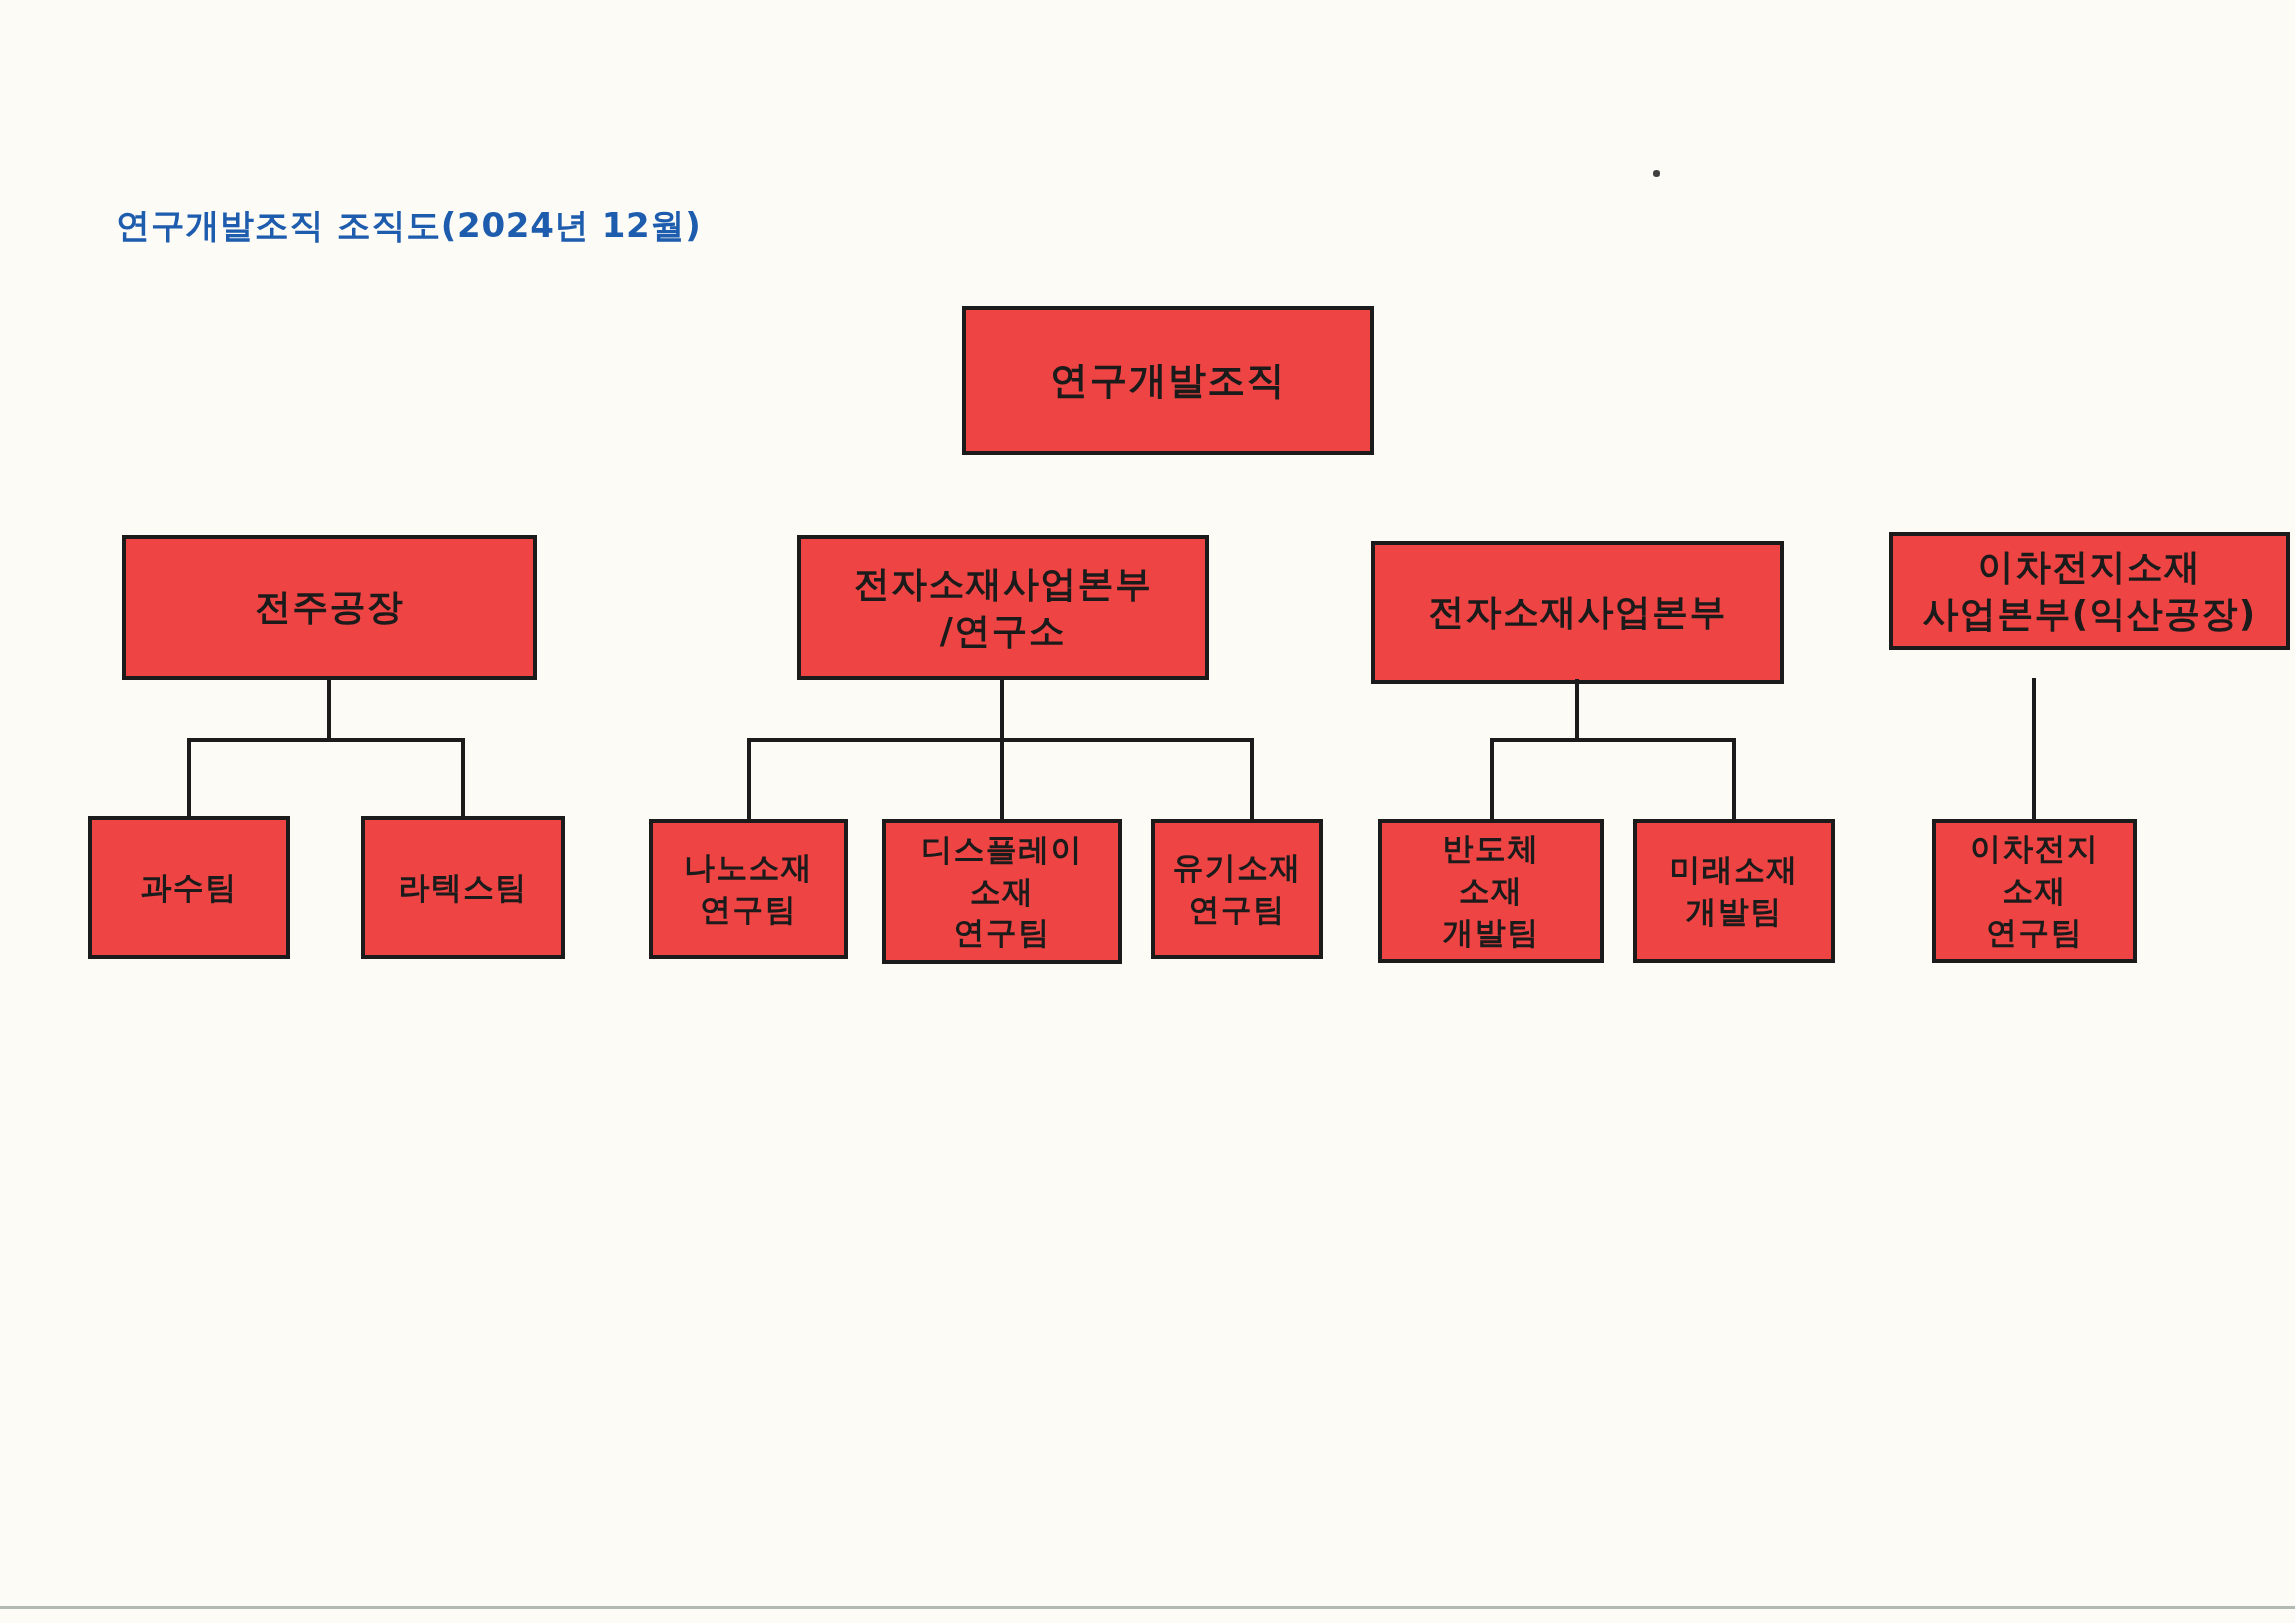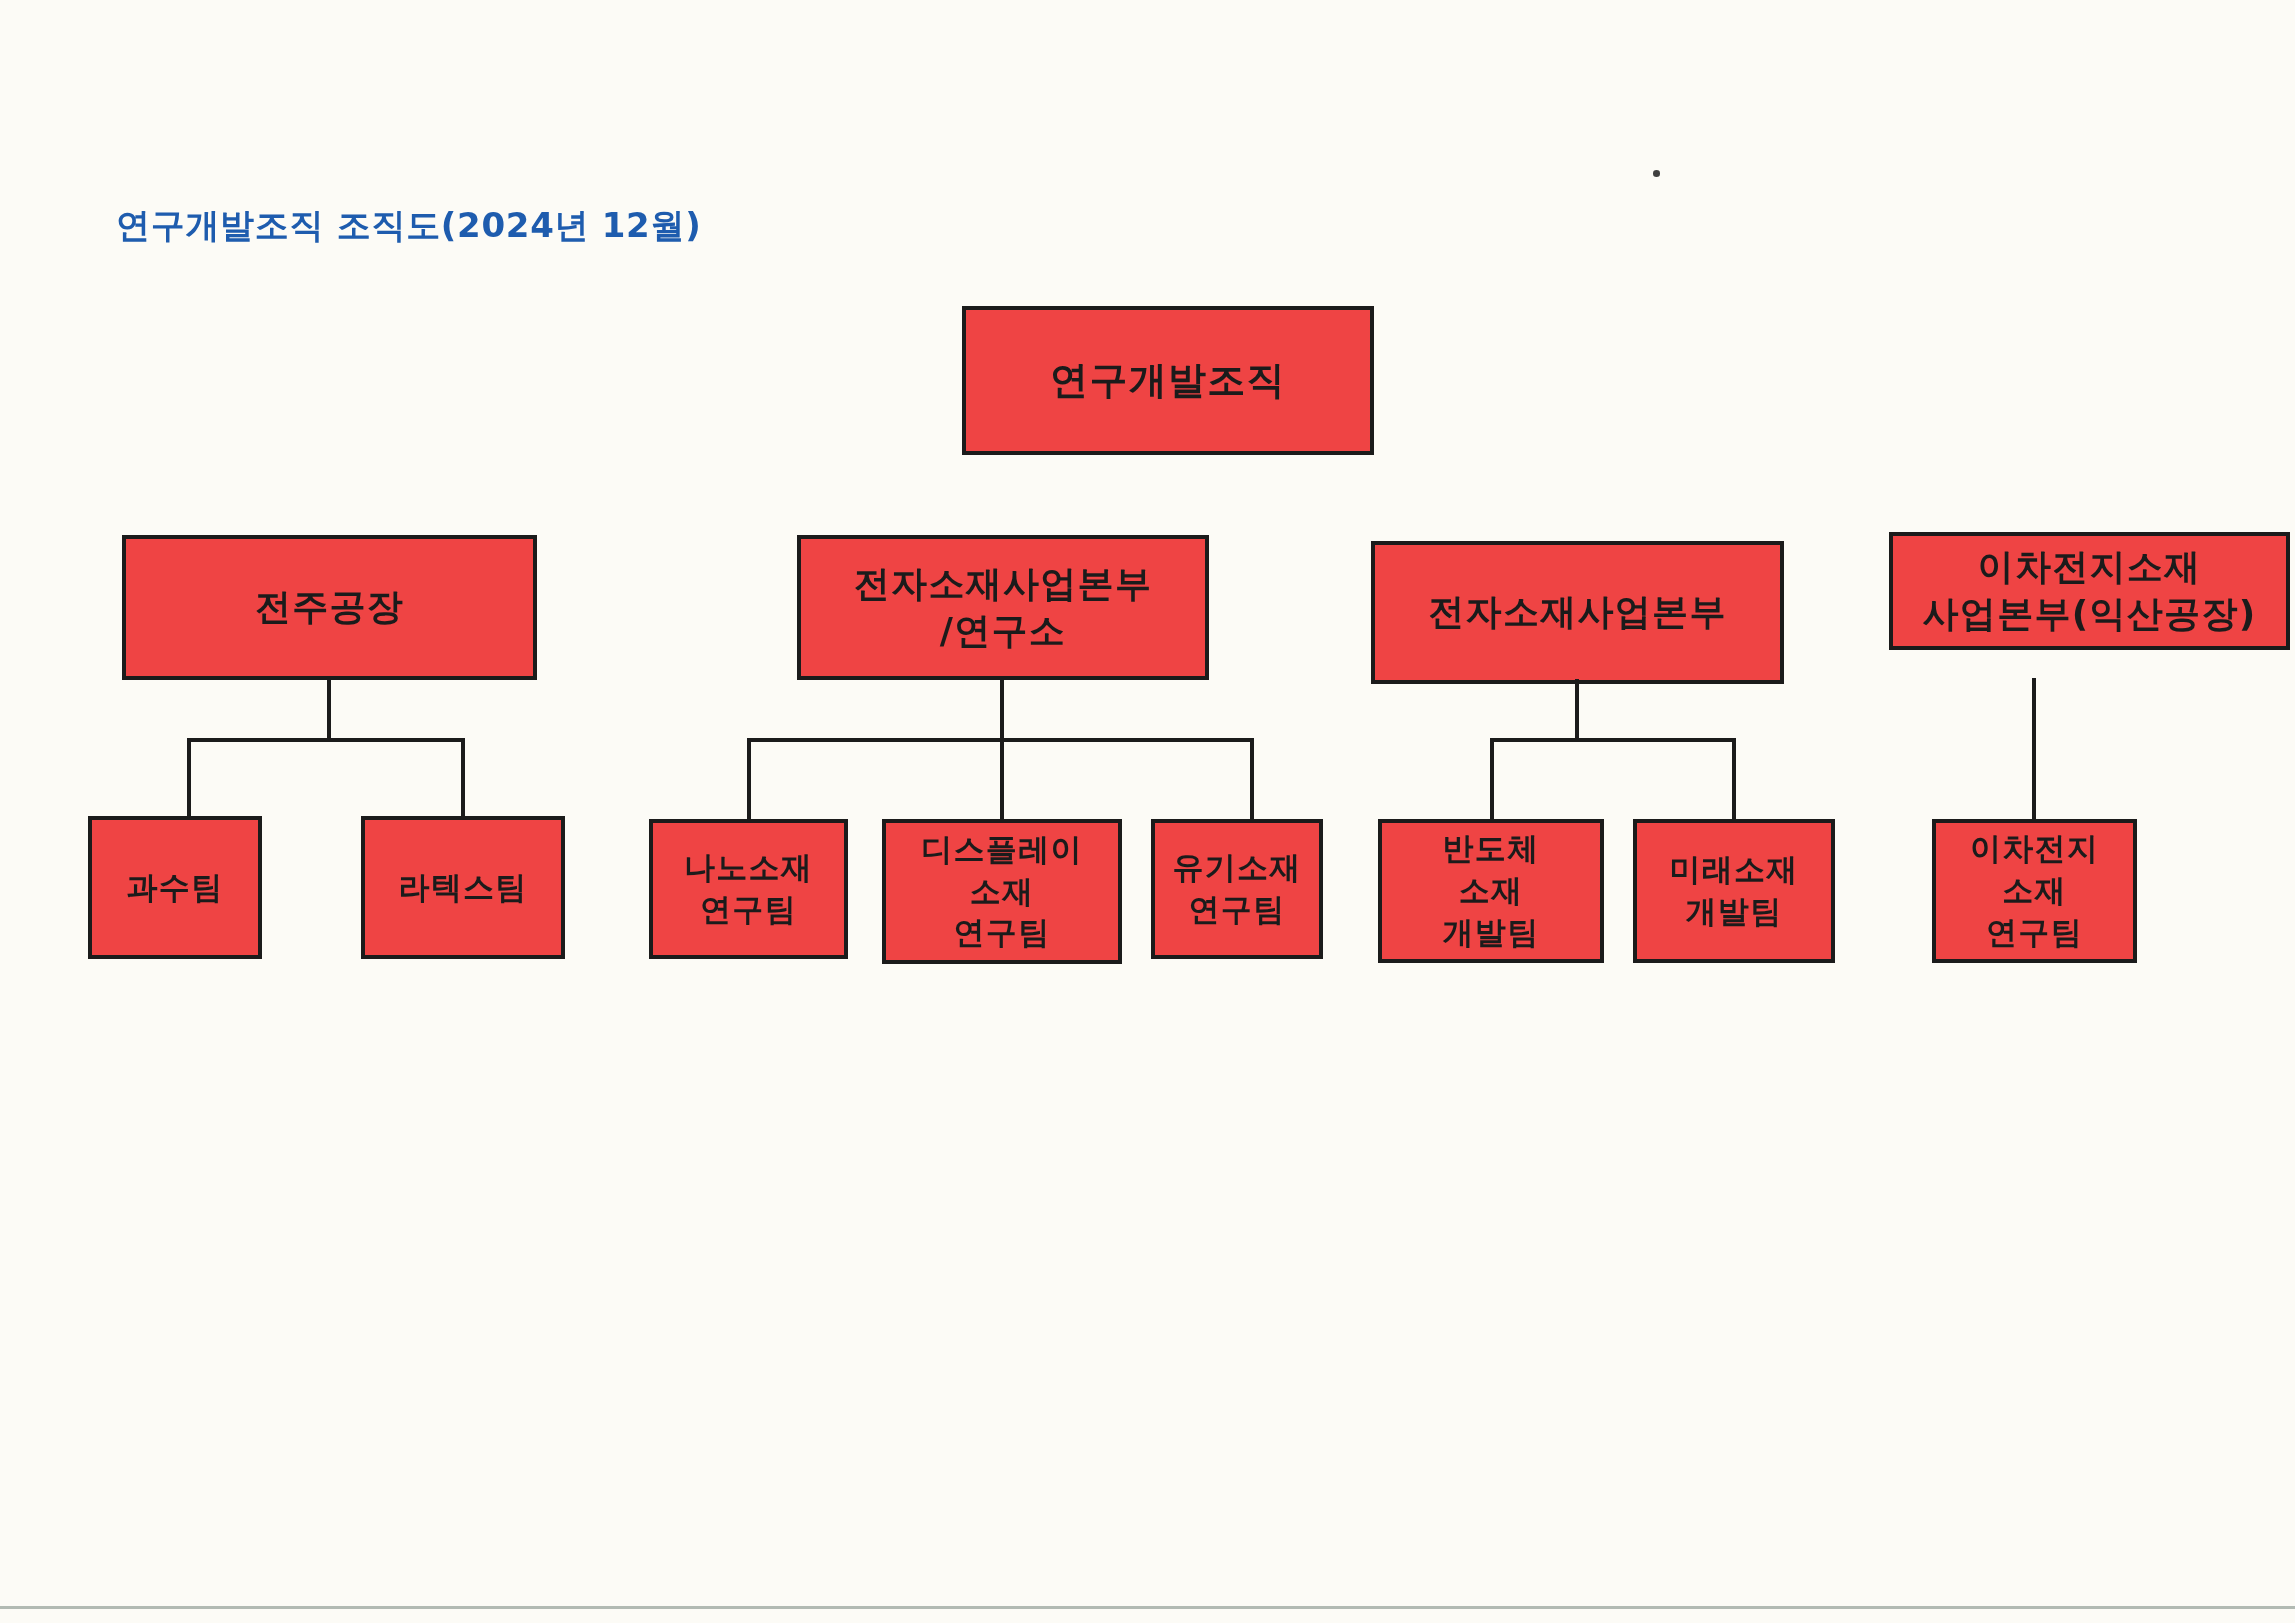--- a/index.html
+++ b/index.html
@@ -71,21 +71,21 @@
 
   <div class="box lv1" style="left:962px; top:306px; width:412px; height:149px;">연구개발조직</div>
 
   <div class="box lv2" style="left:122px; top:535px; width:415px; height:145px;">전주공장</div>
   <div class="box lv2" style="left:797px; top:535px; width:412px; height:145px;">전자소재사업본부
 /연구소</div>
   <div class="box lv2" style="left:1371px; top:541px; width:413px; height:143px;">전자소재사업본부</div>
   <div class="box lv2" style="left:1889px; top:532px; width:401px; height:118px;">이차전지소재
 사업본부(익산공장)</div>
 
-  <div class="box lv3" style="left:88px; top:816px; width:174px; height:143px;">과수팀</div>
+  <div class="box lv3" style="left:88px; top:816px; width:202px; height:143px;">과수팀</div>
   <div class="box lv3" style="left:361px; top:816px; width:204px; height:143px;">라텍스팀</div>
   <div class="box lv3" style="left:649px; top:819px; width:199px; height:140px;">나노소재
 연구팀</div>
   <div class="box lv3" style="left:882px; top:819px; width:240px; height:145px;">디스플레이
 소재
 연구팀</div>
   <div class="box lv3" style="left:1151px; top:819px; width:172px; height:140px;">유기소재
 연구팀</div>
   <div class="box lv3" style="left:1378px; top:819px; width:226px; height:144px;">반도체
 소재

